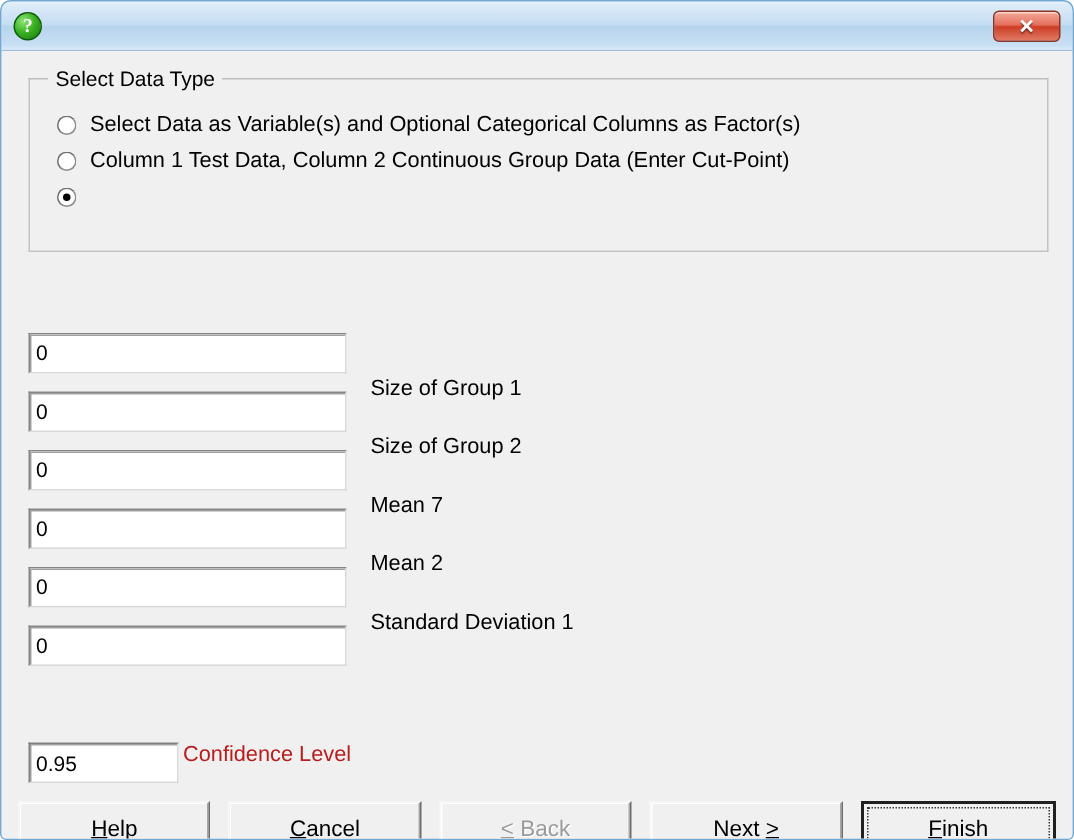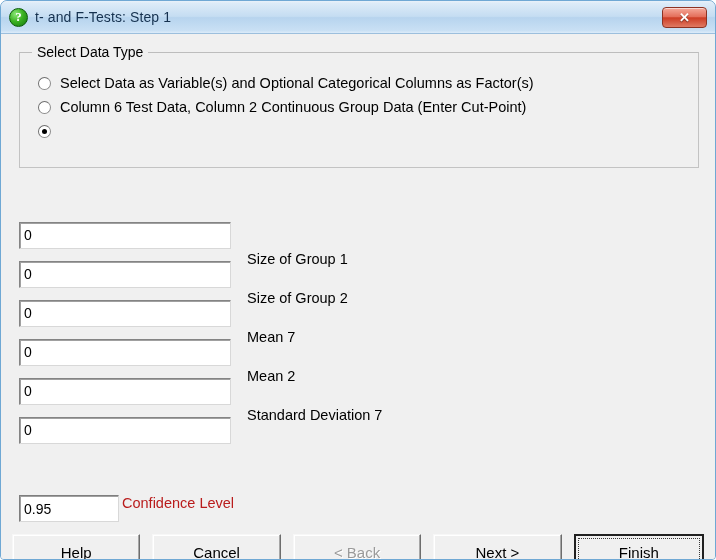--- a/index.html
+++ b/index.html
@@ -305,41 +305,40 @@
 </head>
 <body>
 
 <div class="window">
 
   <div class="titlebar">
     <div class="title-left">
       <div class="app-icon">
         <span>?</span>
       </div>
-      <div class="title-text">t- and F-Tests: Step 1</div>
     </div>
     <div class="close-btn">
       <span>✕</span>
     </div>
   </div>
 
   <div class="client">
 
     <div class="groupbox">
       <div class="groupbox-legend">Select Data Type</div>
       <div class="radio-list">
 
         <div class="radio-row">
           <div class="radio-mark"></div>
           <div class="radio-label">Select Data as Variable(s) and Optional Categorical Columns as Factor(s)</div>
         </div>
 
         <div class="radio-row">
           <div class="radio-mark"></div>
-          <div class="radio-label">Column 6 Test Data, Column 2 Continuous Group Data (Enter Cut-Point)</div>
+          <div class="radio-label">Column 1 Test Data, Column 2 Continuous Group Data (Enter Cut-Point)</div>
         </div>
 
         <div class="radio-row">
           <div class="radio-mark checked"></div>
         </div>
 
       </div>
     </div>
 
     <div class="fields">
@@ -359,21 +358,21 @@
         <div class="field-label">Mean 7</div>
       </div>
 
       <div class="field-row">
         <input class="textbox" type="text" value="0" style="">
         <div class="field-label">Mean 2</div>
       </div>
 
       <div class="field-row">
         <input class="textbox" type="text" value="0" style="">
-        <div class="field-label">Standard Deviation 7</div>
+        <div class="field-label">Standard Deviation 1</div>
       </div>
 
       <div class="field-row">
         <input class="textbox" type="text" value="0" style="">
       </div>
 
     </div>
 
     <div class="conf-row">
       <input class="conf-box" type="text" value="0.95" style="">

